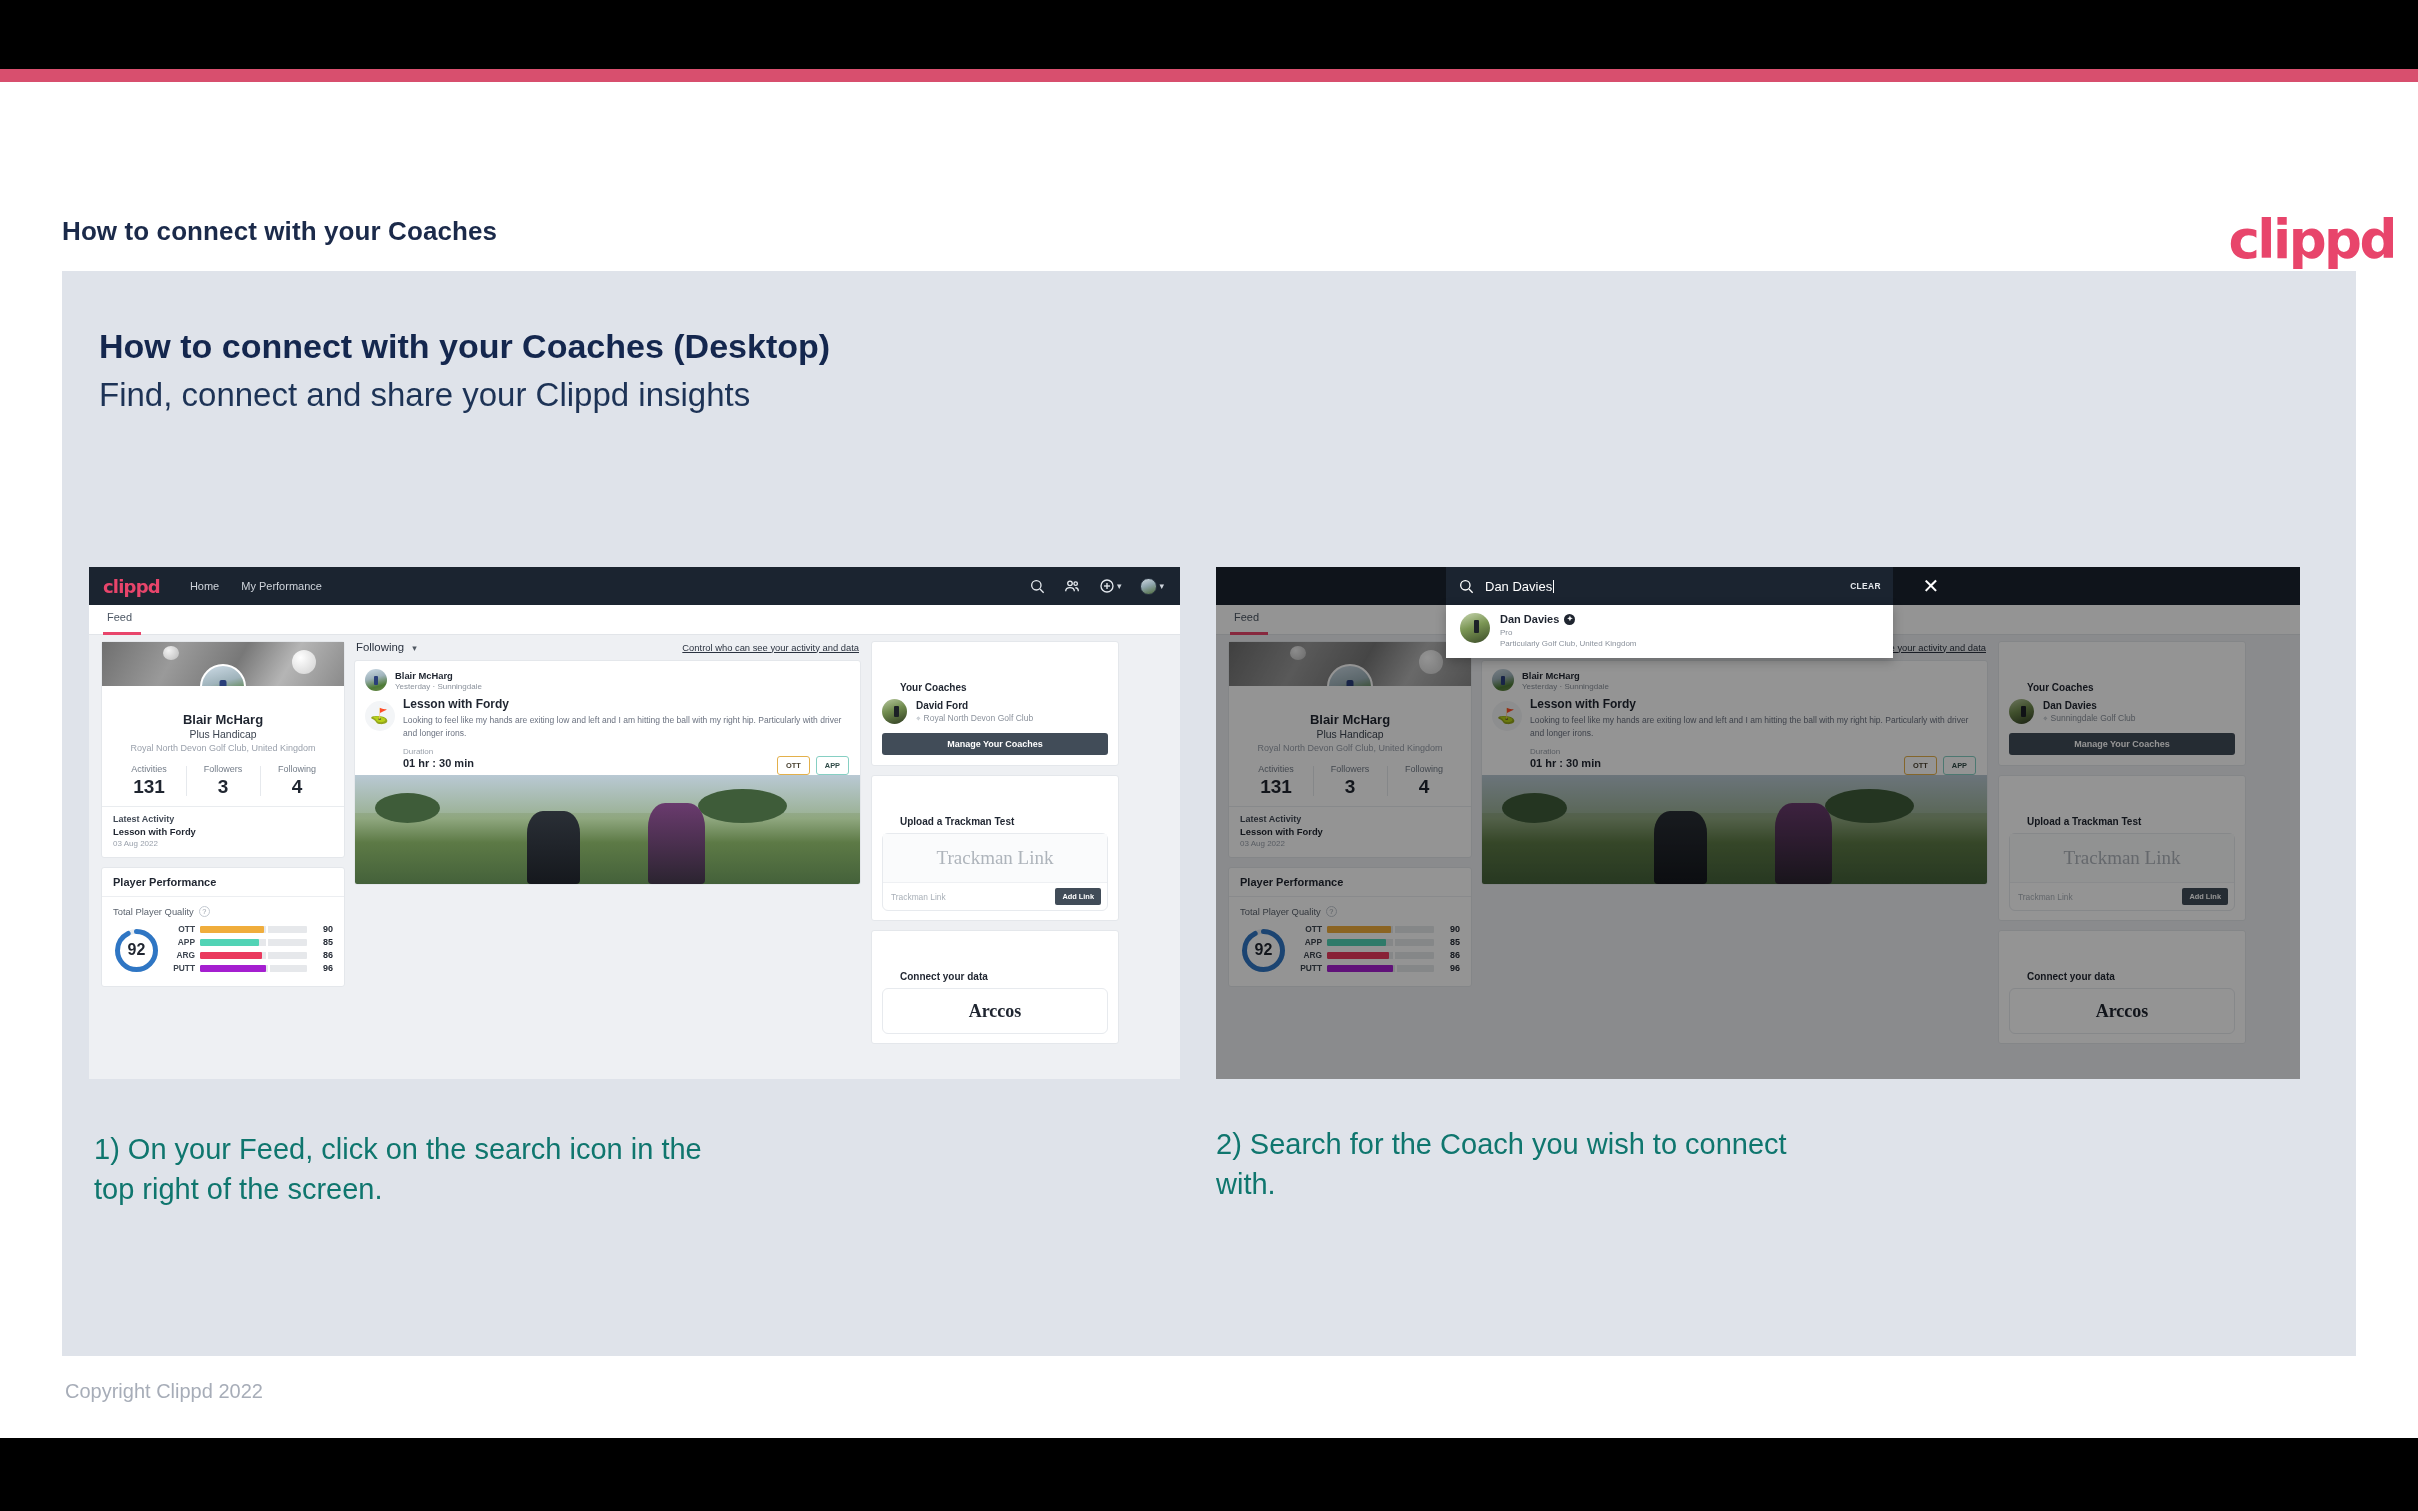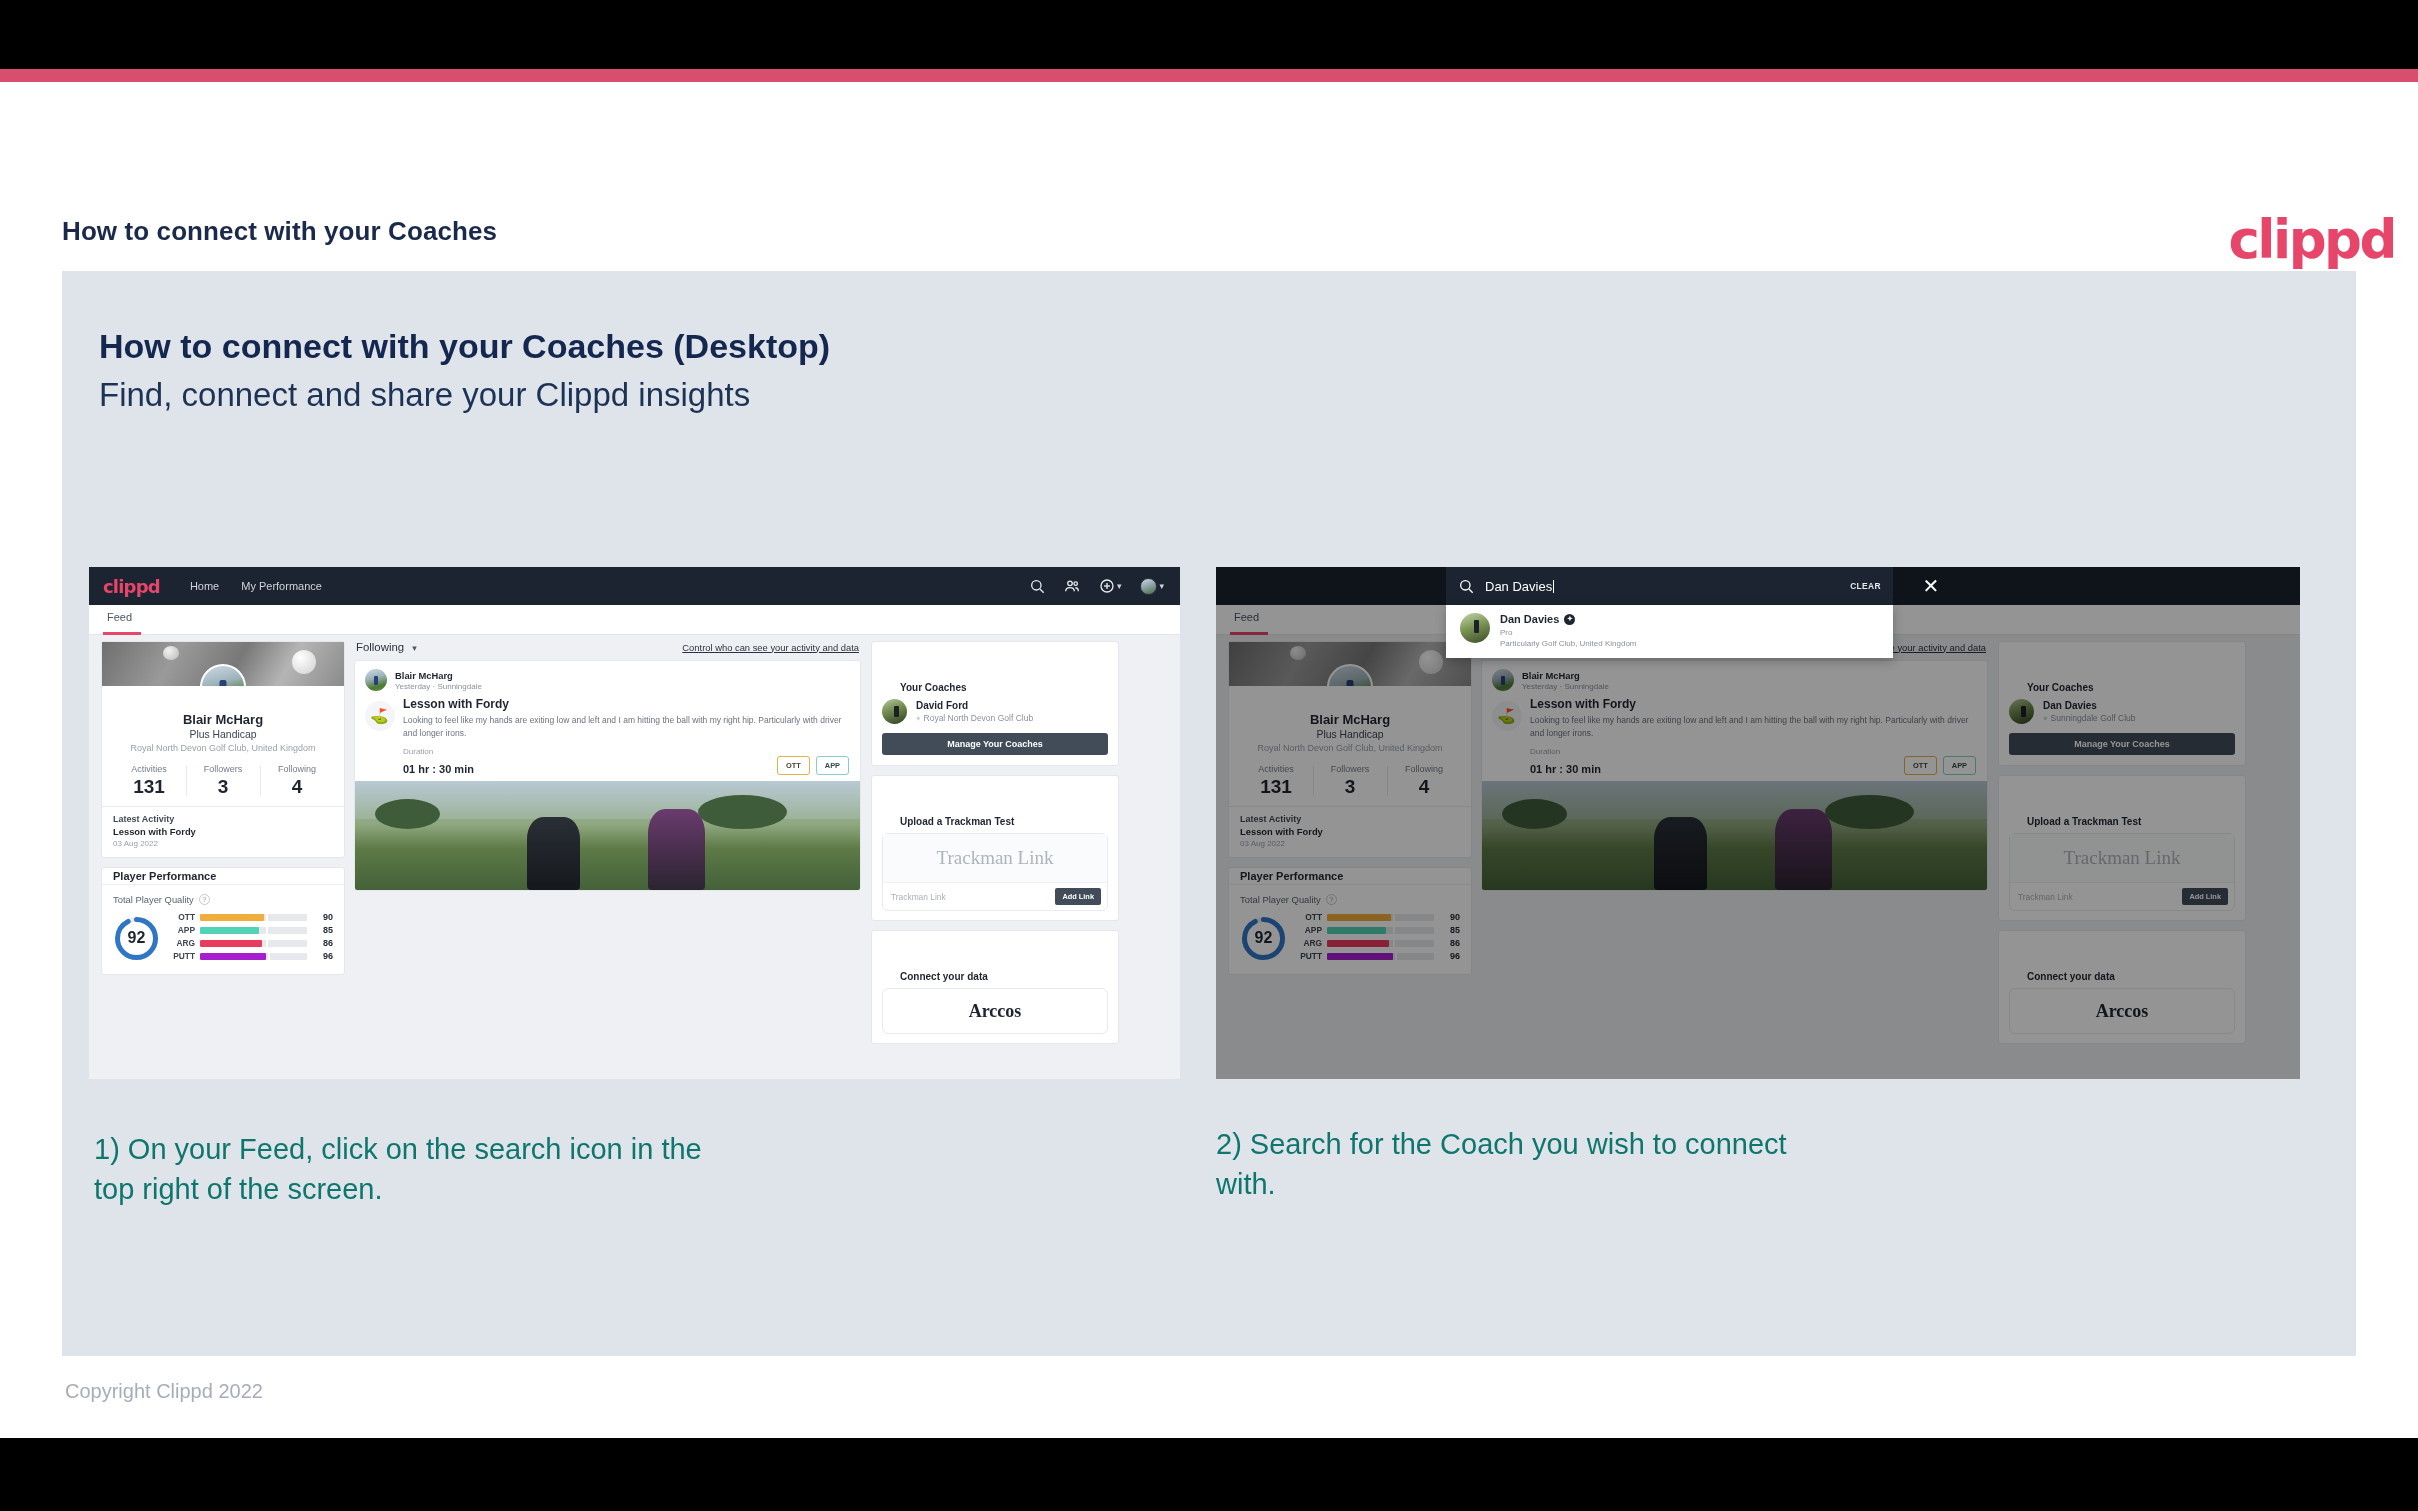--- a/index.html
+++ b/index.html
@@ -119,21 +119,21 @@
   .stat { flex:1; text-align:center; position:relative; }
   .stat + .stat::before { content:""; position:absolute; left:0; top:2px; bottom:2px; width:1px; background:#e6e9ed; }
   .stat-label { font-size:9px; color:#737c88; }
   .stat-value { font-size:19px; font-weight:700; color:#1f2530; margin-top:2px; }
   .prof-latest { border-top:1px solid #e9ecef; padding:7px 11px 9px; text-align:left; }
   .lbl-sm { font-size:9px; font-weight:700; color:#424a56; }
   .lbl-act { font-size:9.4px; font-weight:700; color:#1f2530; margin-top:2px; }
   .lbl-date { font-size:8px; color:#9aa1ac; margin-top:2px; }
 
   
-  .perf-head { padding:2px 11px; font-size:11px; font-weight:700; color:#1f2530; border-bottom:1px solid #eceef1; }
+  .perf-head { padding:8px 11px; font-size:11px; font-weight:700; color:#1f2530; border-bottom:1px solid #eceef1; }
   .perf-body { padding:9px 11px 10px; }
   .tpq-row { display:flex; align-items:center; font-size:9.4px; color:#5c646f; }
   .tpq-q { display:inline-block; width:11px; height:11px; border:1px solid #c3c9d1; border-radius:50%;
     font-size:7.4px; line-height:10px; text-align:center; color:#99a1ab; margin-left:5px; }
   .perf-main { display:flex; align-items:center; margin-top:7px; gap:10px; }
   .ring { position:relative; width:47px; height:47px; flex:0 0 47px;text-align:right; }
   .ring svg { transform:rotate(-90deg); display:block; }
   .ring .num { position:absolute; inset:0; display:flex; align-items:center; justify-content:center;
     font-size:16px; font-weight:600; color:#1f2530; }
   .bars { flex:1; }
@@ -158,21 +158,21 @@
   .post-name { font-size:9.4px; font-weight:700; color:#1f2530; }
   .post-sub { font-size:8px; color:#8b929c; margin-top:1px; }
   .post-body { display:flex; padding:2px 10px 0; }
   .post-thumb { width:30px; height:30px; border-radius:50%; background:#f3f5f7; flex:0 0 30px;
     display:flex; align-items:center; justify-content:center; margin-top:4px; }
   .post-thumb span { font-size:15px; color:#c9ced5; }
   .post-text { margin-left:8px; flex:1; }
   .post-title { font-size:12px; font-weight:700; color:#1f2530; }
   .post-desc { font-size:8.5px; color:#6b7280; line-height:13px; margin-top:3px; }
   .dur-lbl { font-size:8px; color:#9aa1ab; margin-top:7px; }
-  .dur-val { font-size:11px; font-weight:600; color:#1f2530; margin-top:7px; }
+  .dur-val { font-size:11px; font-weight:600; color:#1f2530; margin-top:1px; }
   .tagrow { position:absolute; right:12px; display:flex; gap:6px; }
   .tag { font-size:7.4px; font-weight:700; padding:4px 8px; border-radius:3px; background:#fff; }
   .tag.ott { border:1px solid #e3b04b; color:#4a4231; }
   .tag.app { border:1px solid #86cfc3; color:#2f4a47; }
   .post-photo { height:109px; margin-top:6px; position:relative; overflow:hidden;
     background:linear-gradient(180deg,#a7b8c4 0%,#8fa77f 40%,#5d7a46 62%,#44613a 100%); }
   .ppl { position:absolute; bottom:0; background:#1f2328; border-radius:30% 30% 4px 4px; }
   .ppl.p1 { left:34%; width:53px; height:73px; background:linear-gradient(180deg,#2a2f36,#15181d); }
   .ppl.p2 { left:58%; width:57px; height:81px; background:linear-gradient(180deg,#6a3b6e,#2b2430); }
   .sky  { position:absolute; left:0; top:0; right:0; height:38px;

